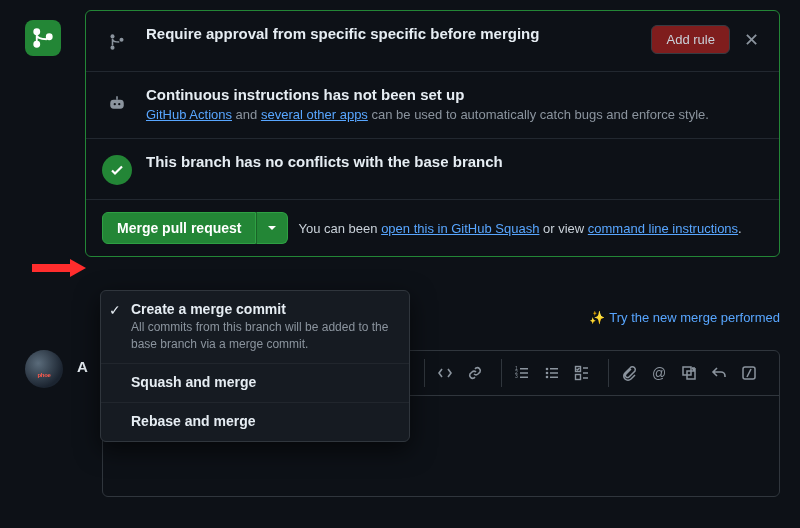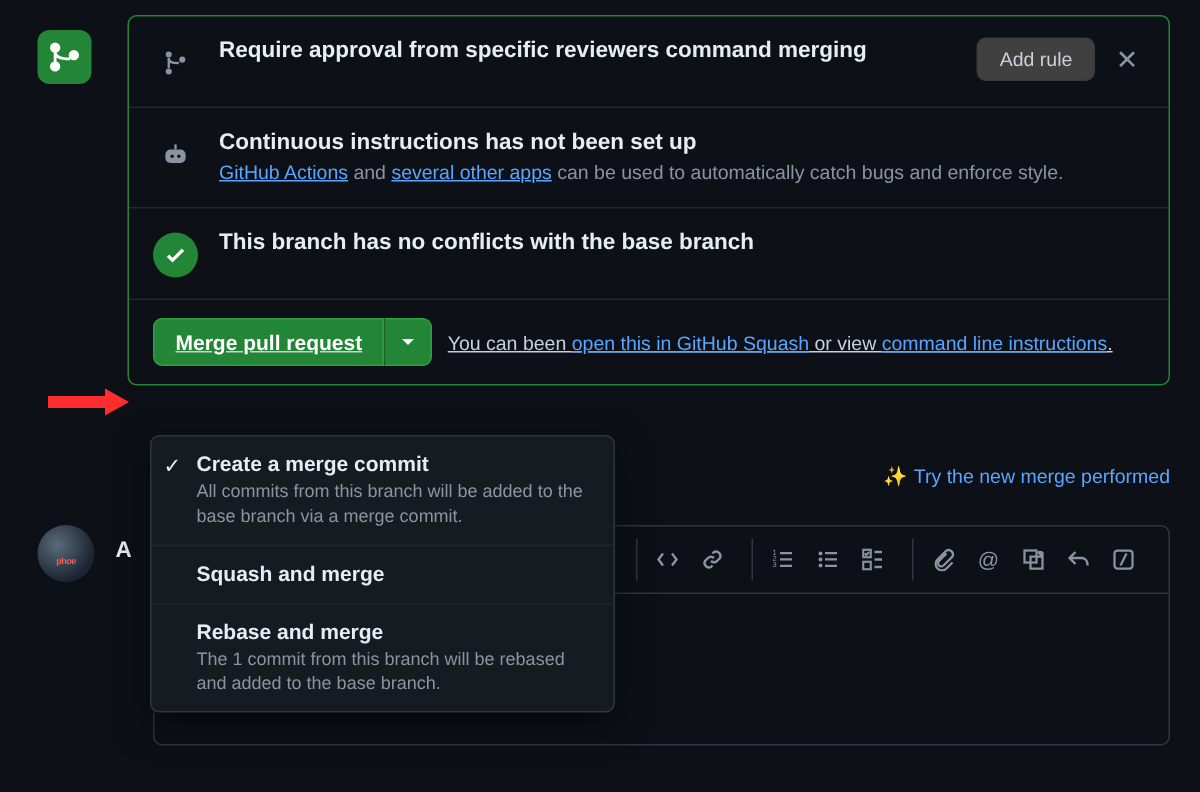--- a/index.html
+++ b/index.html
@@ -73,42 +73,41 @@
     cursor: pointer;
   }
   .section-actions {
     display: flex;
     align-items: center;
     gap: 10px;
     margin-left: auto;
     flex-shrink: 0;
   }
   .btn-secondary {
-    background: #404040;
+    background: #7f1d1d;
     border: 1px solid #363b42;
     color: #c9d1d9;
     padding: 6px 14px;
     border-radius: 6px;
     font-size: 13px;
     font-weight: 500;
     cursor: pointer;
   }
   .close-x {
     color: #8b949e;
     cursor: pointer;
     font-size: 18px;
     padding: 0 4px;
   }
   .merge-bar {
     padding: 12px 16px;
     display: flex;
     align-items: center;
     gap: 10px;
     flex-wrap: wrap;
-    text-decoration: underline;
   }
   .btn-merge-group {
     display: inline-flex;
   }
   .btn-primary {
     background: #238636;
     border: 1px solid #2ea043;
     color: #fff;
     padding: 7px 14px;
     font-size: 14px;
@@ -263,21 +262,21 @@
   <div class="section">
     <div class="section-icon">
       <svg width="18" height="18" viewBox="0 0 16 16" fill="currentColor">
           <circle cx="4" cy="3" r="1.8"></circle>
           <circle cx="4" cy="13" r="1.8"></circle>
           <circle cx="12" cy="6" r="1.8"></circle>
           <path d="M4 5v6M4 5c0 3 3 3 6 3" stroke="currentColor" stroke-width="1.4" fill="none"></path>
         </svg>
     </div>
     <div class="section-body">
-      <div class="section-title">Require approval from specific reviewers command merging</div>
+      <div class="section-title">Require approval from specific specific before merging</div>
     </div>
     <div class="section-actions">
       <button class="btn-secondary">Add rule</button>
       <span class="close-x">✕</span>
     </div>
   </div>
 
   <div class="section">
     <div class="section-icon">
       <svg width="18" height="18" viewBox="0 0 16 16" fill="currentColor">
@@ -330,21 +329,20 @@
   <div class="dropdown-item">
     <span class="dropdown-check">✓</span>
     <div class="dropdown-title">Create a merge commit</div>
     <div class="dropdown-desc">All commits from this branch will be added to the base branch via a merge commit.</div>
   </div>
   <div class="dropdown-item">
     <div class="dropdown-title">Squash and merge</div>
   </div>
   <div class="dropdown-item">
     <div class="dropdown-title">Rebase and merge</div>
-    <div class="dropdown-desc">The 1 commit from this branch will be rebased and added to the base branch.</div>
   </div>
 </div>
 
 <div class="new-merge-link">
   <span class="sparkle">✨</span>
   <span>Try the new merge performed</span>
 </div>
 
 <div class="comment-area">
   <div class="avatar">

